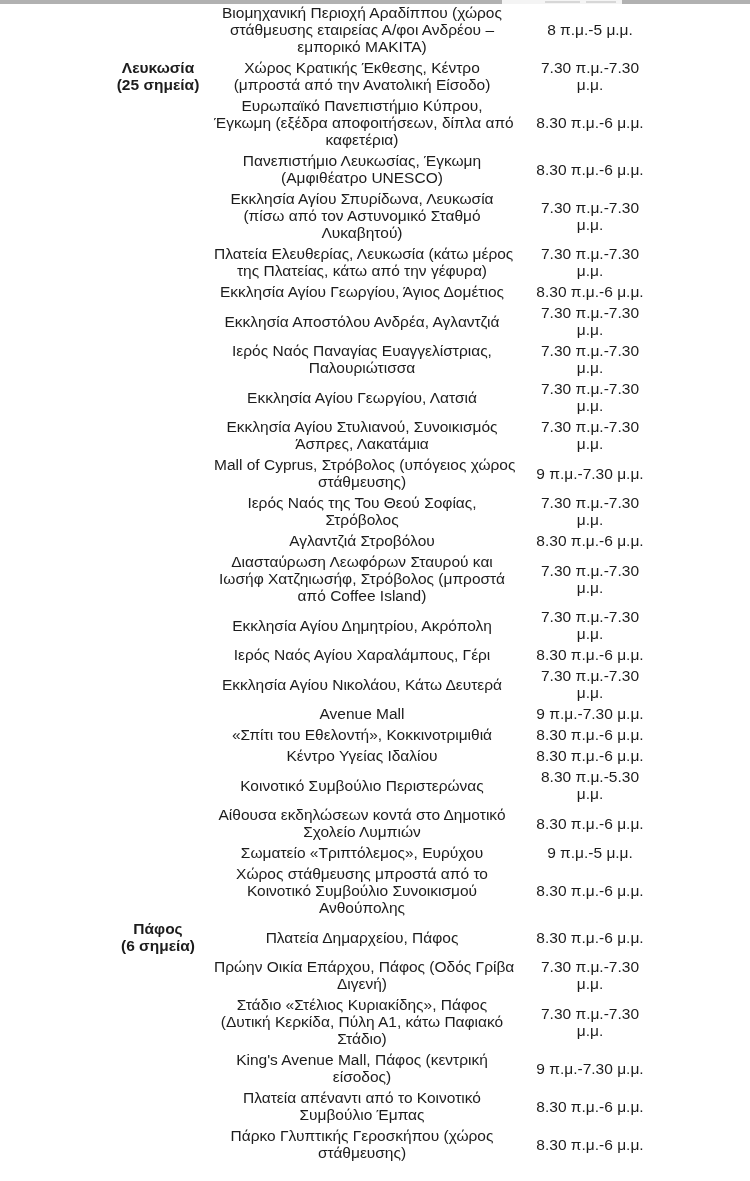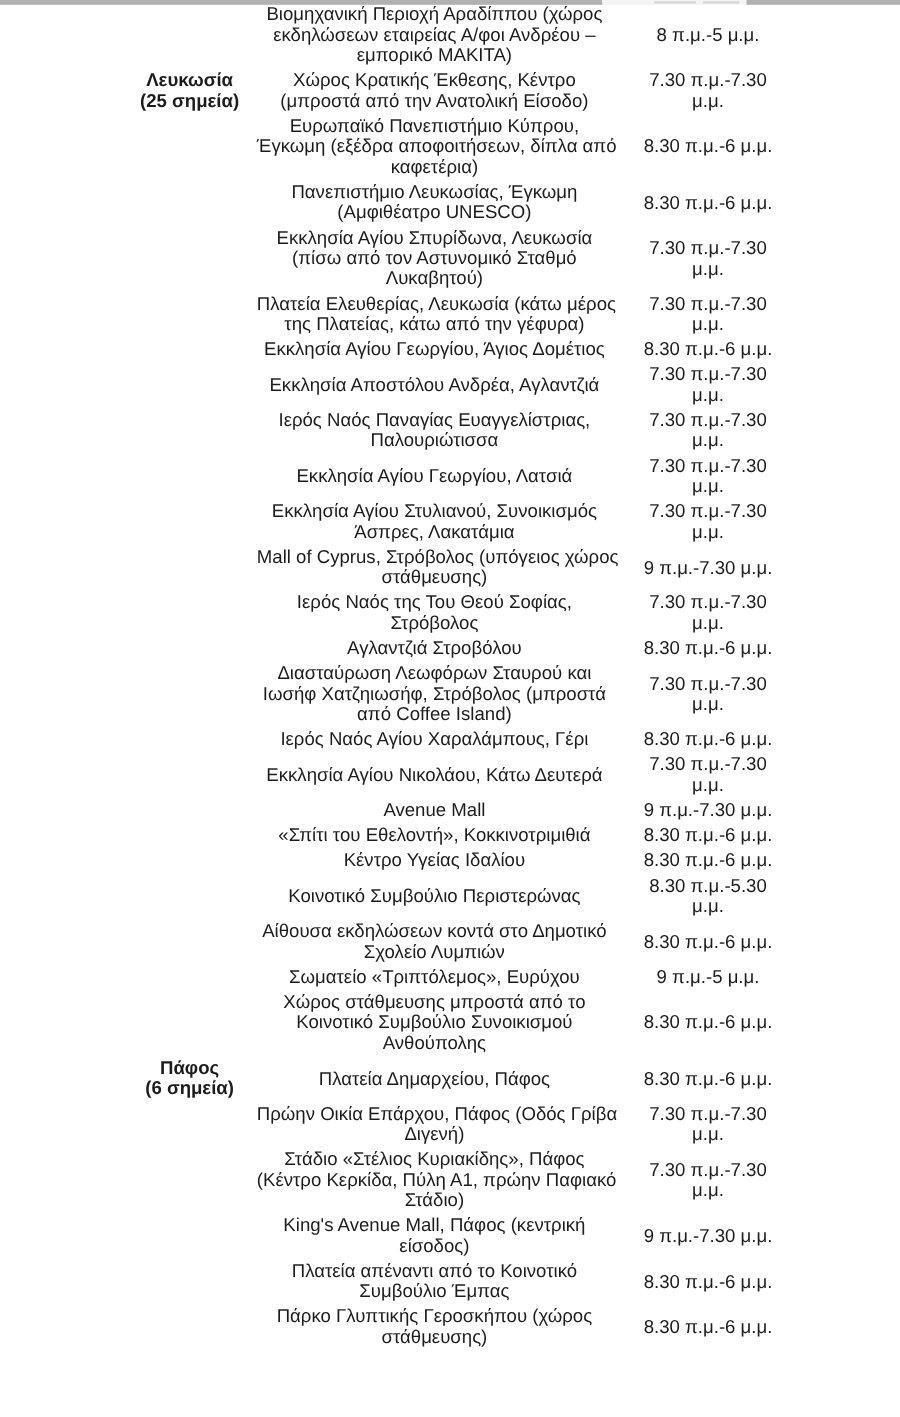--- a/index.html
+++ b/index.html
@@ -59,21 +59,21 @@
   <table class="points">
     <colgroup>
       <col class="c1">
         <col class="c2">
         <col class="c3">
     </colgroup>
     <tbody id="rows-body">
         <tr>
     <td class="region"></td>
     <td class="loc">Βιομηχανική Περιοχή Αραδίππου (χώρος
-εκδηλώσεων εταιρείας Α/φοι Ανδρέου –
+στάθμευσης εταιρείας Α/φοι Ανδρέου –
 εμπορικό MAKITA)</td>
     <td class="hrs">8 π.μ.-5 μ.μ.</td>
   </tr>
         <tr>
     <td class="region">Λευκωσία
 (25 σημεία)</td>
     <td class="loc">Χώρος Κρατικής Έκθεσης, Κέντρο
 (μπροστά από την Ανατολική Είσοδο)</td>
     <td class="hrs">7.30 π.μ.-7.30
 μ.μ.</td>
@@ -158,20 +158,26 @@
         <tr>
     <td class="region"></td>
     <td class="loc">Διασταύρωση Λεωφόρων Σταυρού και
 Ιωσήφ Χατζηιωσήφ, Στρόβολος (μπροστά
 από Coffee Island)</td>
     <td class="hrs">7.30 π.μ.-7.30
 μ.μ.</td>
   </tr>
         <tr>
     <td class="region"></td>
+    <td class="loc">Εκκλησία Αγίου Δημητρίου, Ακρόπολη</td>
+    <td class="hrs">7.30 π.μ.-7.30
+μ.μ.</td>
+  </tr>
+        <tr>
+    <td class="region"></td>
     <td class="loc">Ιερός Ναός Αγίου Χαραλάμπους, Γέρι</td>
     <td class="hrs">8.30 π.μ.-6 μ.μ.</td>
   </tr>
         <tr>
     <td class="region"></td>
     <td class="loc">Εκκλησία Αγίου Νικολάου, Κάτω Δευτερά</td>
     <td class="hrs">7.30 π.μ.-7.30
 μ.μ.</td>
   </tr>
         <tr>
@@ -222,21 +228,21 @@
         <tr>
     <td class="region"></td>
     <td class="loc">Πρώην Οικία Επάρχου, Πάφος (Οδός Γρίβα
 Διγενή)</td>
     <td class="hrs">7.30 π.μ.-7.30
 μ.μ.</td>
   </tr>
         <tr>
     <td class="region"></td>
     <td class="loc">Στάδιο «Στέλιος Κυριακίδης», Πάφος
-(Κέντρο Κερκίδα, Πύλη Α1, πρώην Παφιακό
+(Δυτική Κερκίδα, Πύλη Α1, κάτω Παφιακό
 Στάδιο)</td>
     <td class="hrs">7.30 π.μ.-7.30
 μ.μ.</td>
   </tr>
         <tr>
     <td class="region"></td>
     <td class="loc">King's Avenue Mall, Πάφος (κεντρική
 είσοδος)</td>
     <td class="hrs">9 π.μ.-7.30 μ.μ.</td>
   </tr>

